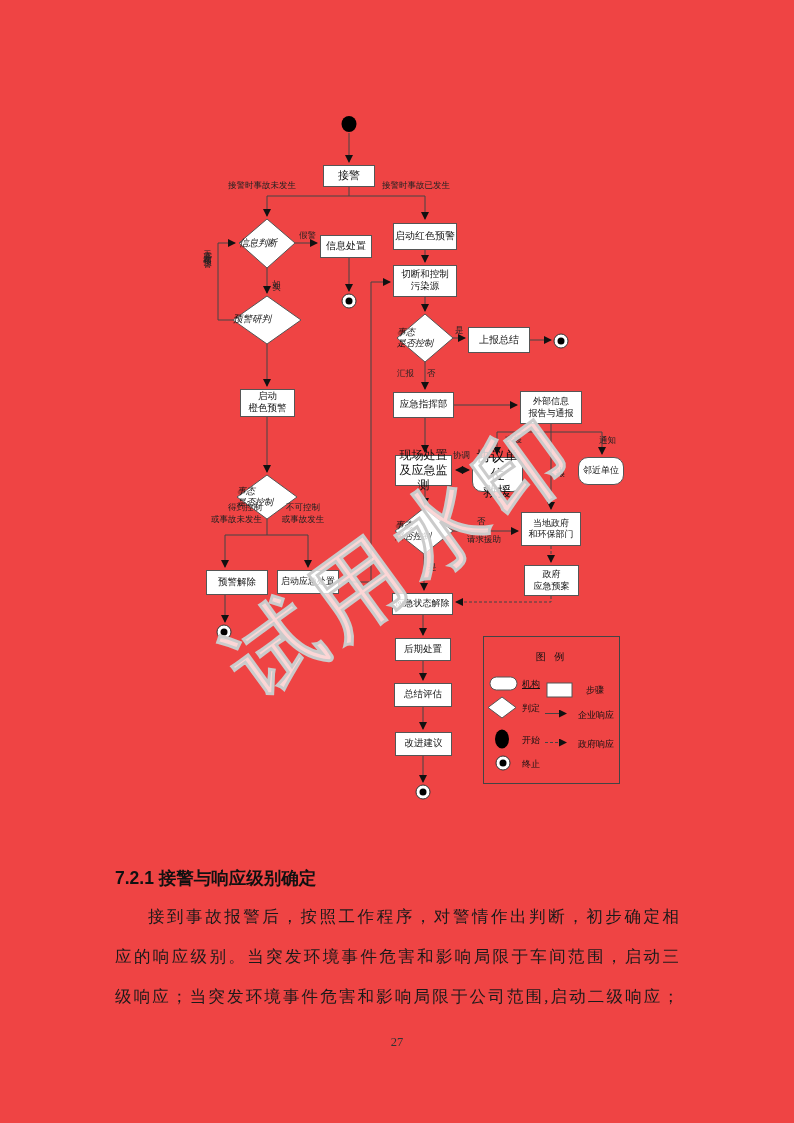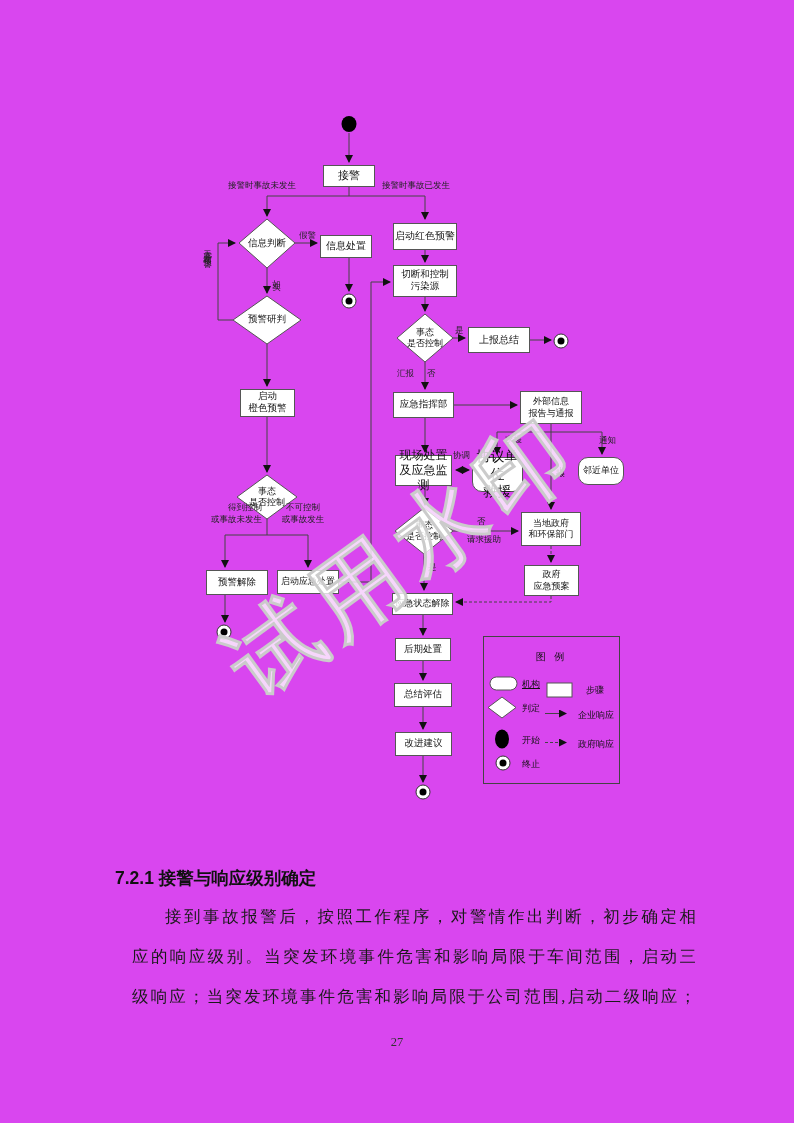--- a/index.html
+++ b/index.html
@@ -1,39 +1,39 @@
 <!DOCTYPE html>
 <html><head>
 <meta charset="utf-8">
 <style>
   html,body{margin:0;padding:0;background:#e8e8e8;}
-  .page{position:relative;width:794px;height:1123px;background:#d946ef;margin:0 auto;overflow:hidden;
+  .page{position:relative;width:794px;height:1123px;background:#ef4444;margin:0 auto;overflow:hidden;
         font-family:"Liberation Serif",serif;color:#111;}
   svg.fc{position:absolute;left:0;top:0;z-index:1;}
   .fcnode{position:absolute;box-sizing:border-box;background:#fff;border:1px solid #555;
           display:flex;align-items:center;justify-content:center;text-align:center;
           white-space:pre-line;font-size:10px;line-height:1.25;color:#111;z-index:2;}
   .round{border-radius:10px;}
-  .fctext{position:absolute;z-index:2;text-align:center;white-space:pre-line;
-          font-size:9px;line-height:1.25;color:#111;}
+  .fctext{position:absolute;z-index:2;text-align:left;white-space:pre-line;
+          font-size:9px;line-height:1.25;color:#111;font-style:italic;}
   .elabel{position:absolute;z-index:2;font-size:8.5px;color:#222;white-space:pre-line;
           text-align:center;line-height:1.4;}
   .vlabel{writing-mode:vertical-rl;letter-spacing:2px;}
   .legendbox{position:absolute;left:483px;top:636px;width:137px;height:148px;
              border:1px solid #444;z-index:2;box-sizing:border-box;}
   .llabel{position:absolute;z-index:2;font-size:9px;color:#111;}
   .watermark{position:absolute;left:183px;top:496px;width:440px;height:120px;z-index:3;
              transform:rotate(-36deg);text-align:center;line-height:120px;
              font-size:92px;letter-spacing:10px;font-family:"Liberation Serif",serif;
              color:rgba(255,255,255,0.78);-webkit-text-stroke:3px #cbcbcb;pointer-events:none;}
   .caption{position:absolute;left:0;top:825px;width:794px;text-align:center;z-index:2;
            font-family:"Liberation Sans",sans-serif;font-weight:bold;font-size:15px;letter-spacing:1px;}
   .heading{position:absolute;left:115px;top:866px;z-index:2;
            font-family:"Liberation Sans",sans-serif;font-weight:bold;font-size:17.5px;}
-  .paraline{position:absolute;left:132px;width:564px;z-index:2;font-size:16.5px;
+  .paraline{position:absolute;left:115px;width:564px;z-index:2;font-size:16.5px;
             text-align:justify;text-align-last:justify;color:#1a1a1a;}
   .indent{text-indent:33px;}
   .pageno{position:absolute;left:0;top:1035px;width:794px;text-align:center;
           font-size:12.5px;z-index:2;color:#333;}
 </style>
 </head>
 <body>
 
 <div class="page">
 

